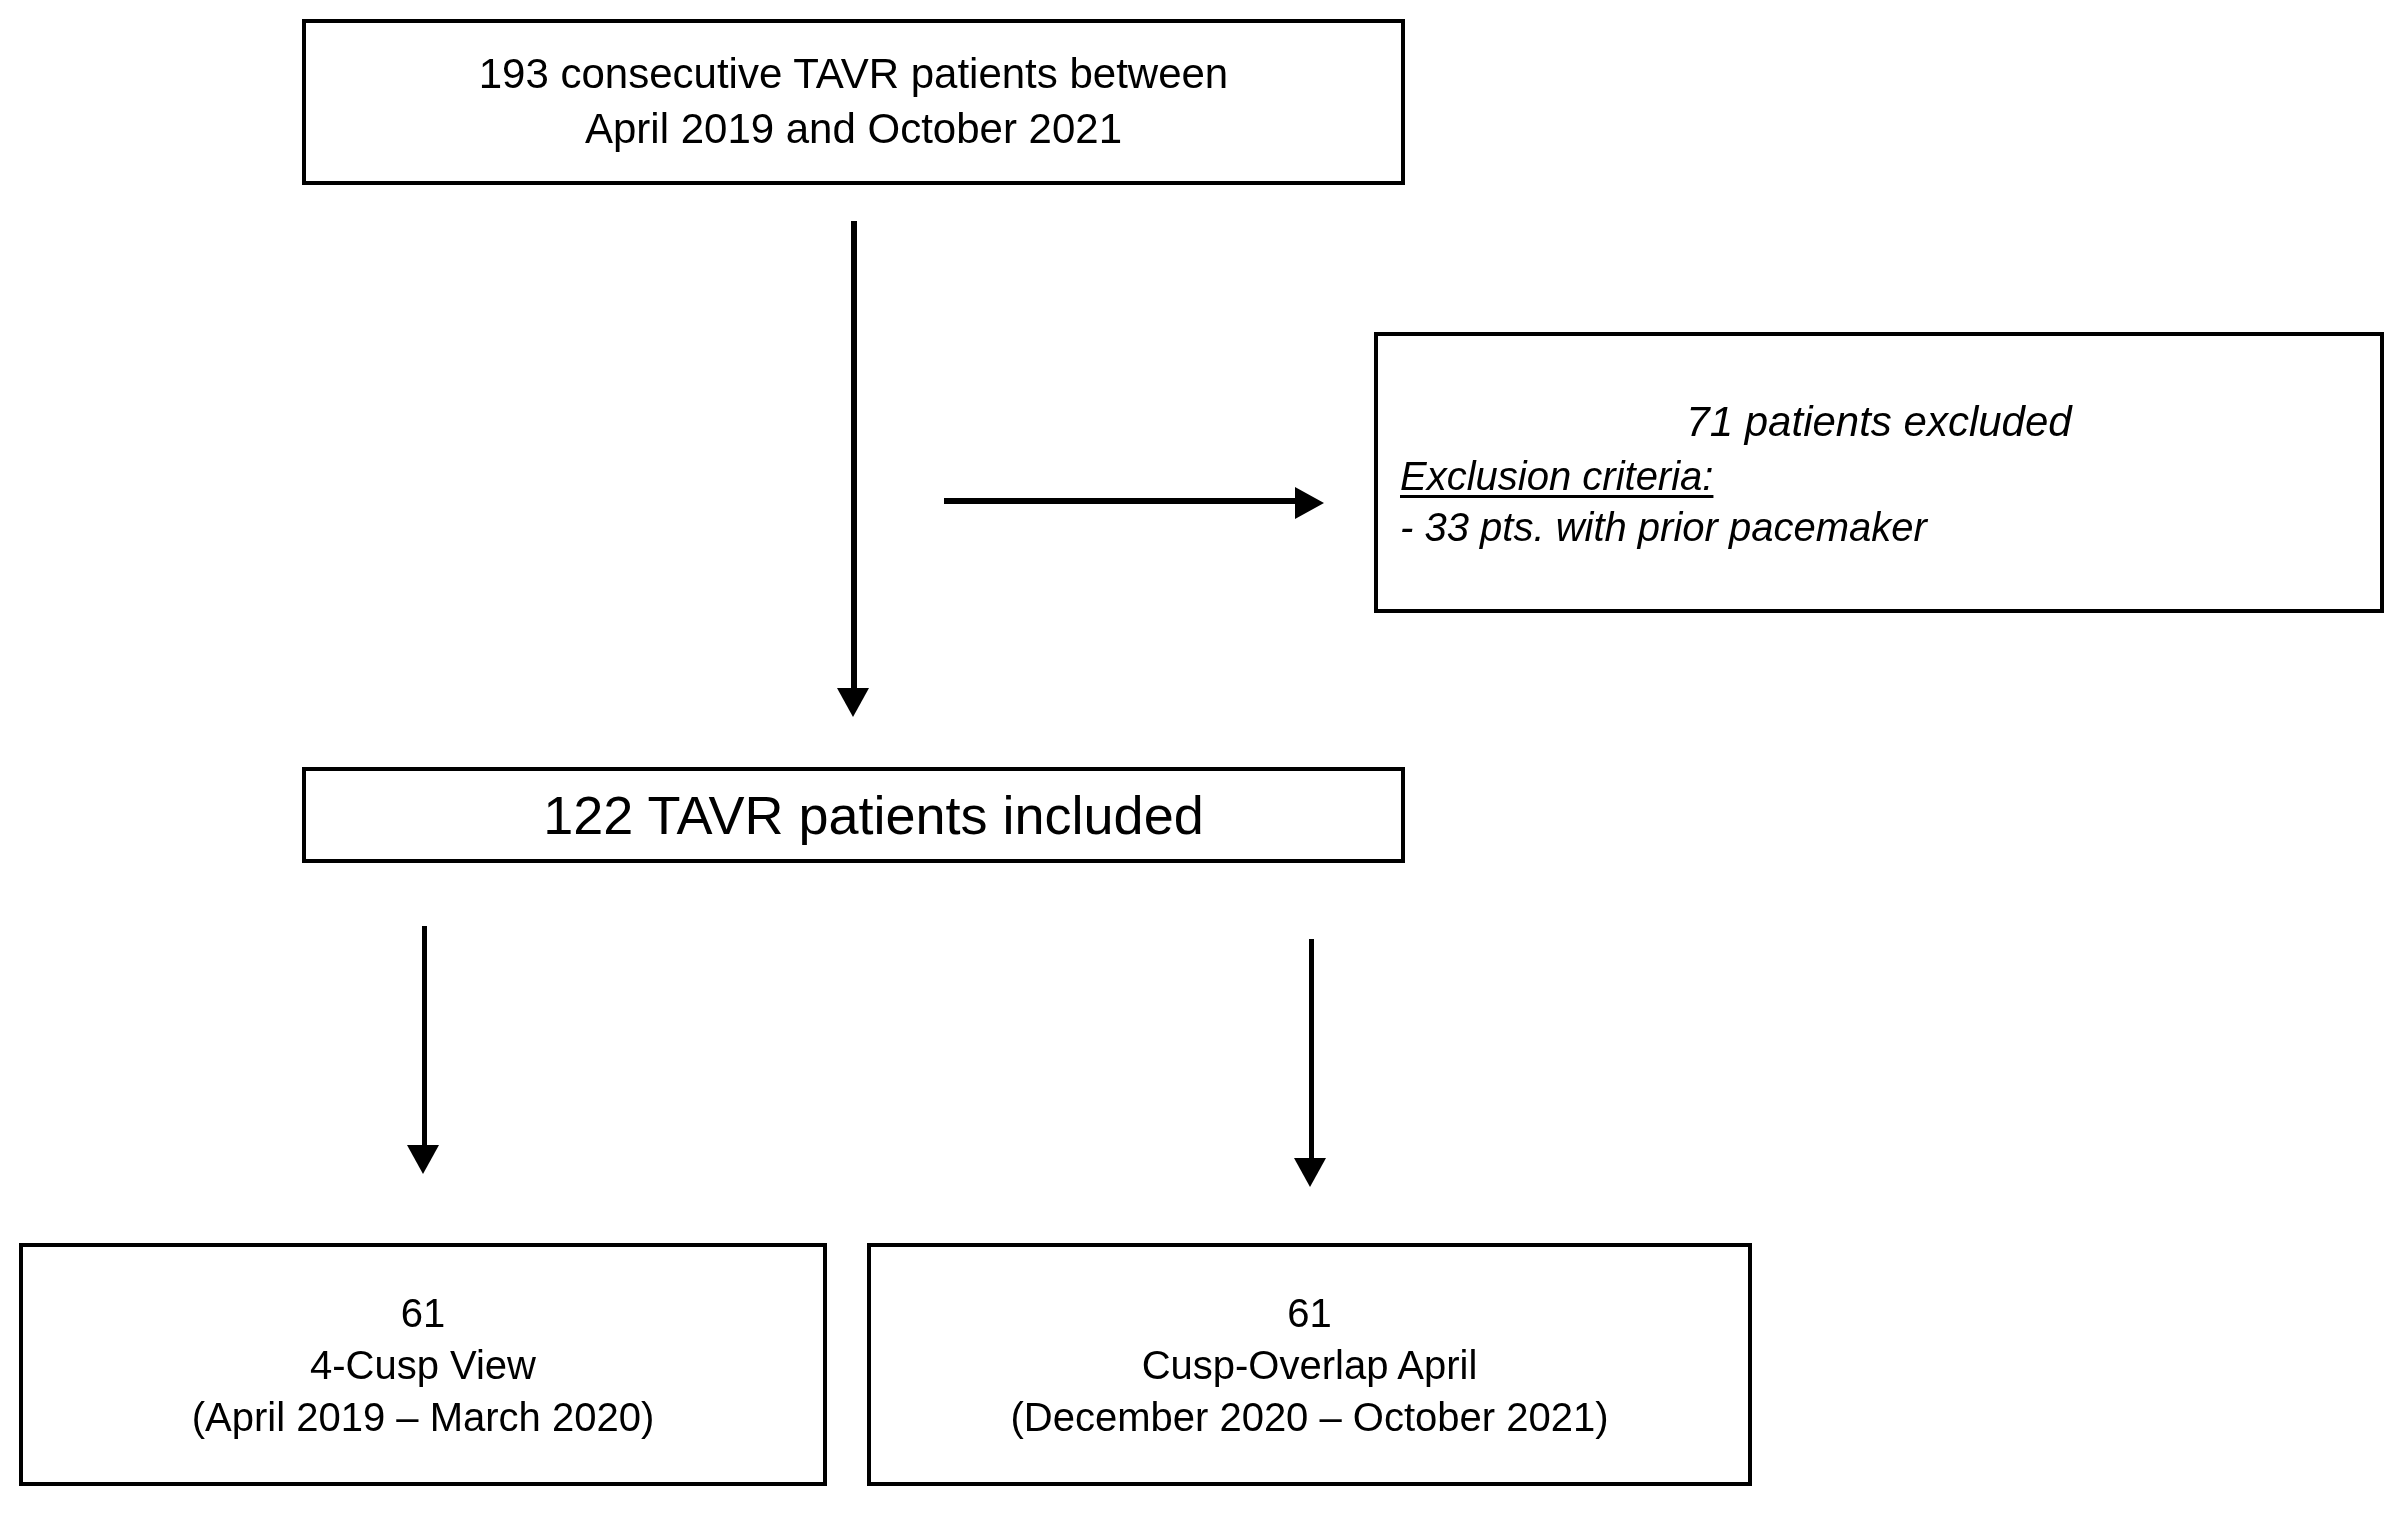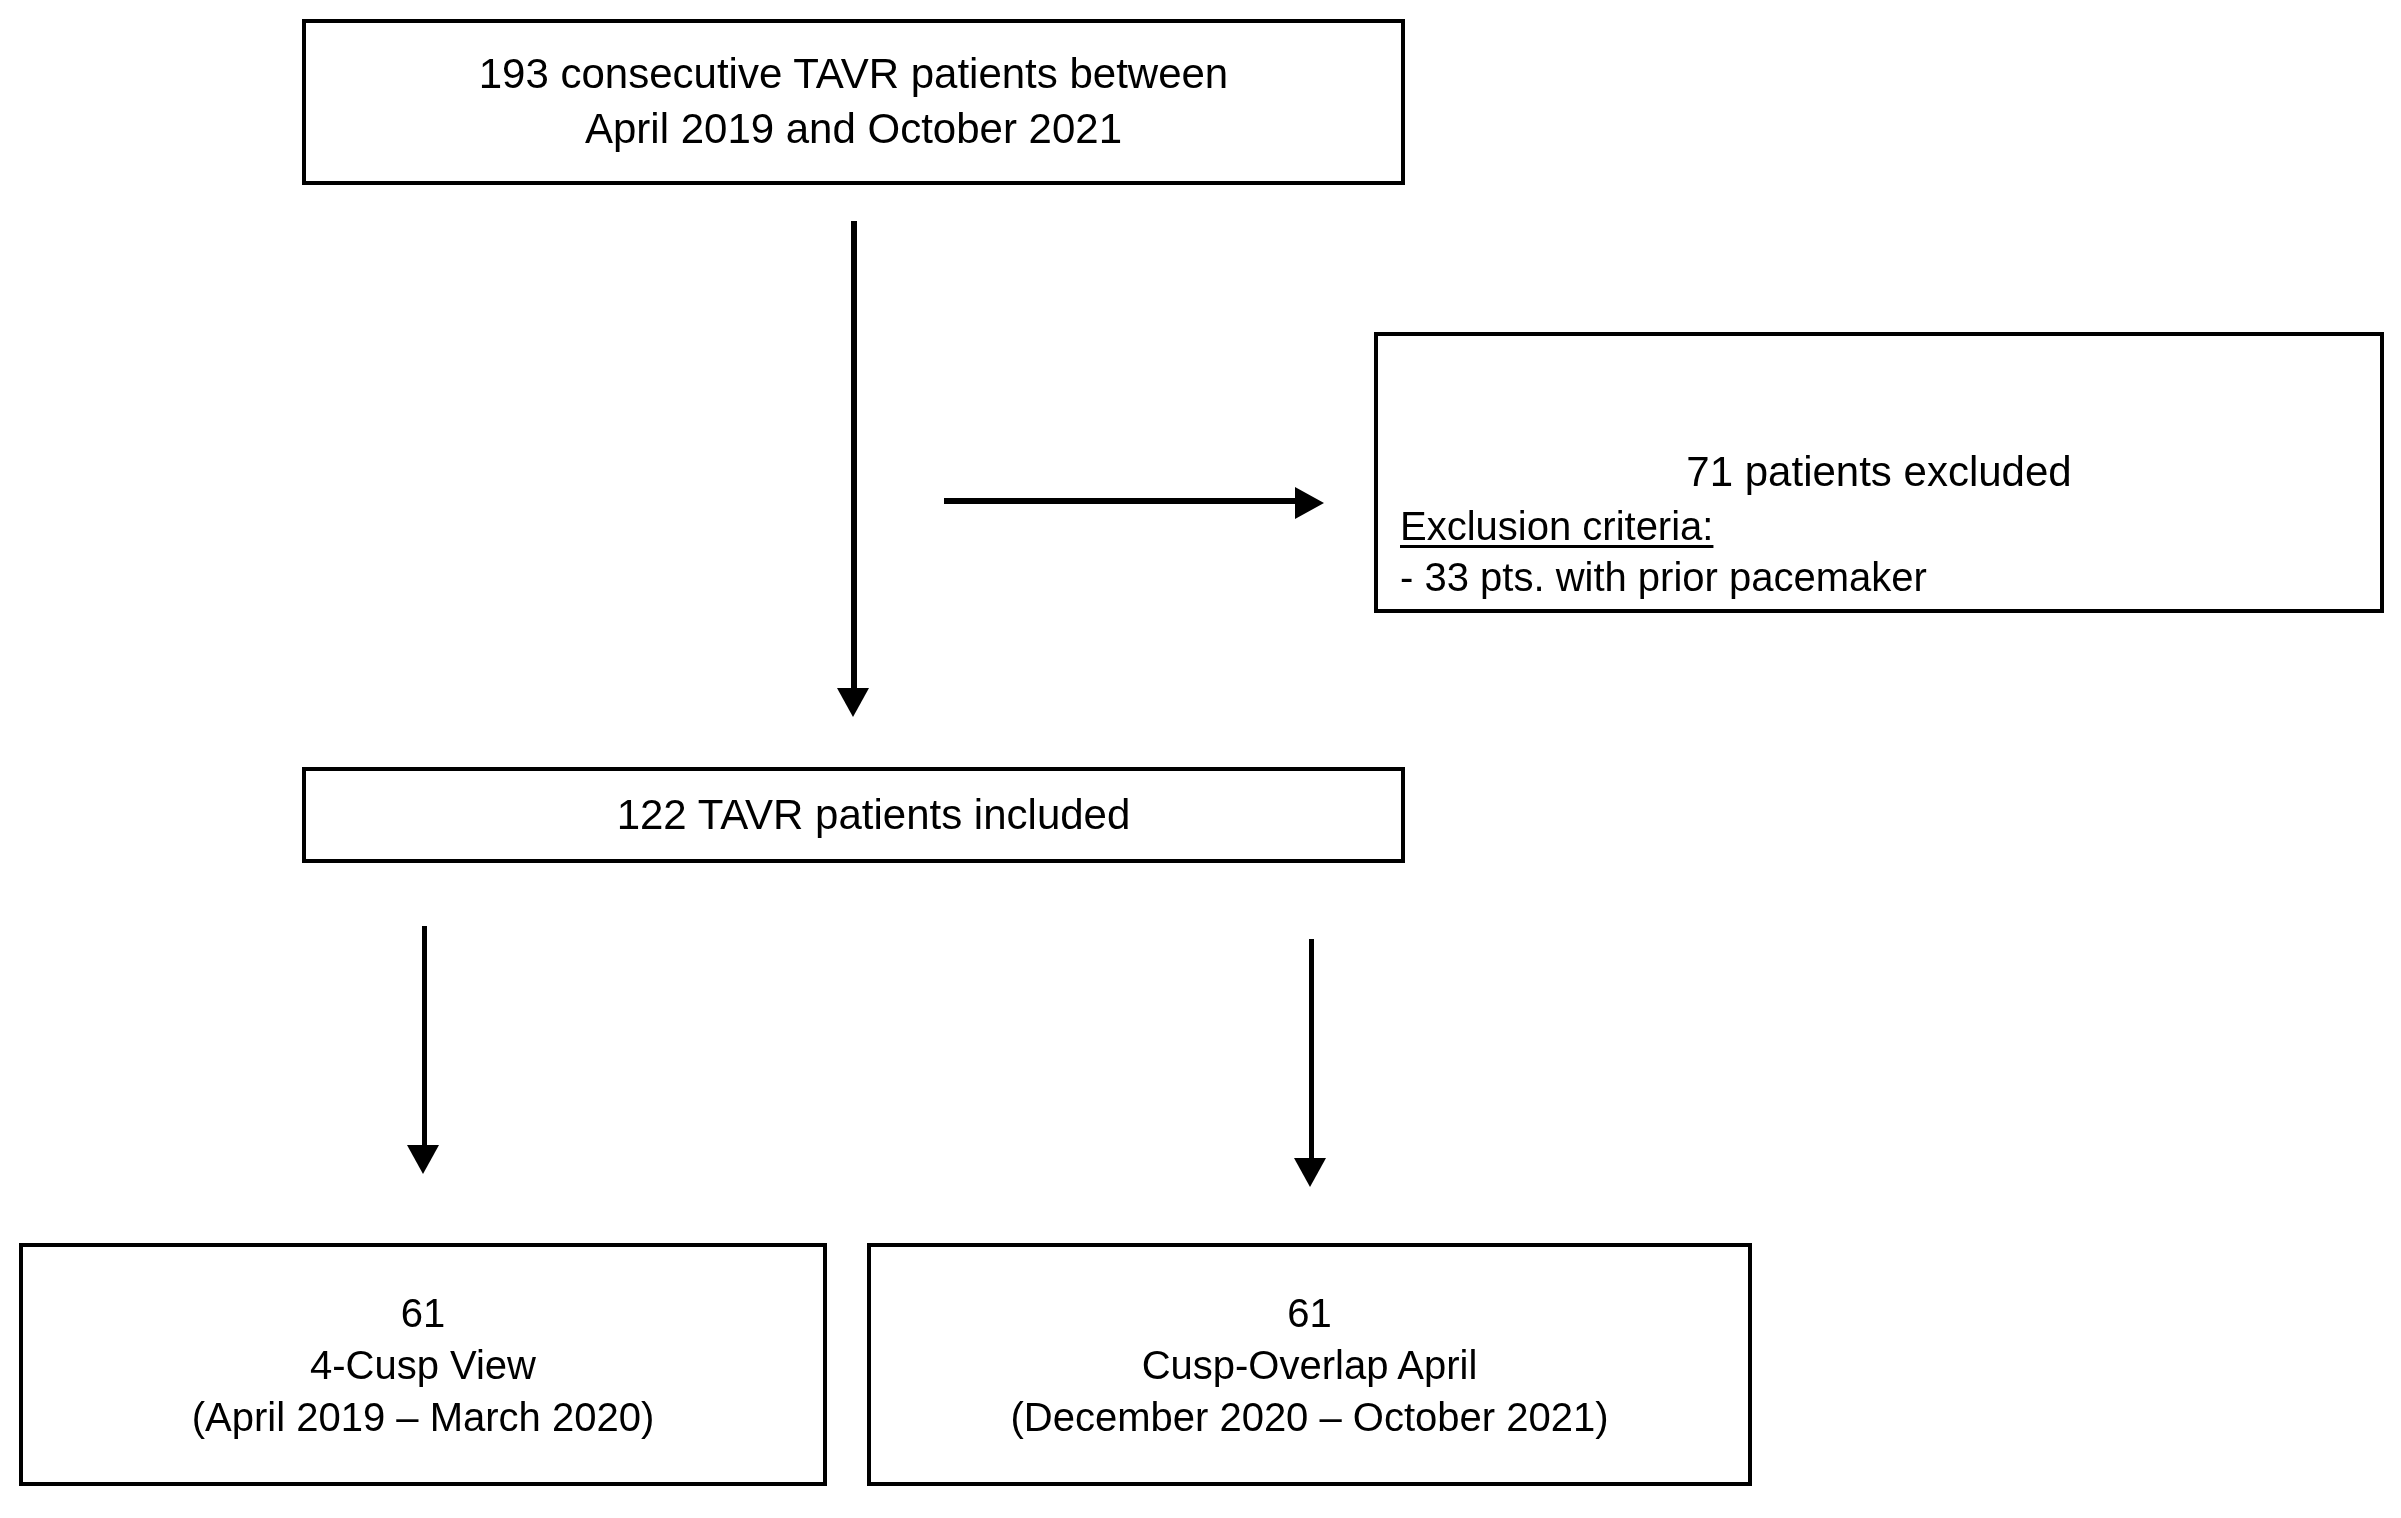--- a/index.html
+++ b/index.html
@@ -43,23 +43,24 @@
     height: 166px;
     font-size: 42px;
   }
   
   #box-excluded {
     left: 1374px;
     top: 332px;
     width: 1010px;
     height: 281px;
     font-size: 40px;
-    justify-content: flex-end;
+    justify-content: center;
     align-items: stretch;
     padding: 11.6px 22px 6.4px 22px;
+    font-style: italic;
   }
   #box-excluded .headline {
     text-align: center;
     font-size: 42px;
     line-height: 1.18;
     margin-bottom: 3.9px;
   }
   #box-excluded .criteria-title {
     text-align: left;
     text-decoration: underline;
@@ -71,21 +72,21 @@
     text-align: left;
     line-height: 1.30;
     white-space: nowrap;
   }
   
   #box-included {
     left: 302px;
     top: 767px;
     width: 1103px;
     height: 96px;
-    font-size: 42px;
+    font-size: 54px;
     padding-left: 40px;
   }
   
   #box-arm-3cusp {
     left: 19px;
     top: 1243px;
     width: 808px;
     height: 243px;
     font-size: 40px;
   }

